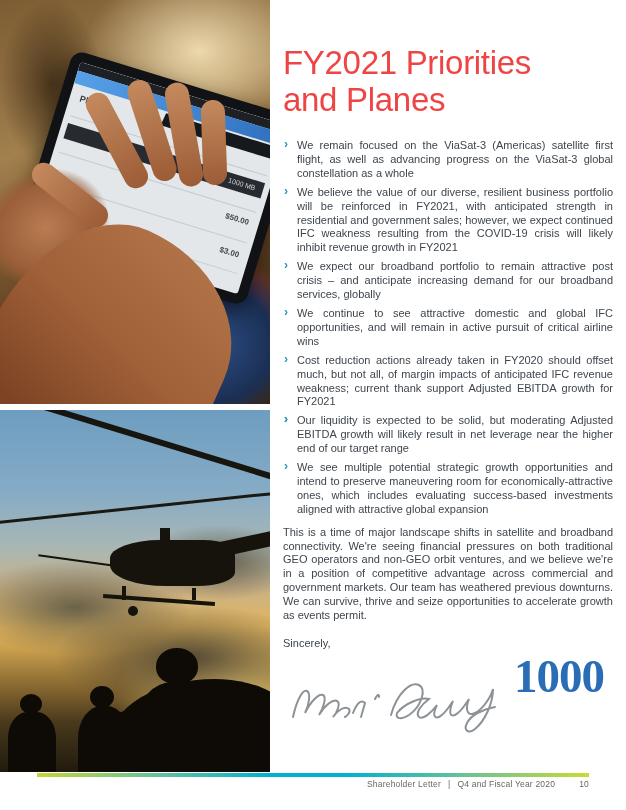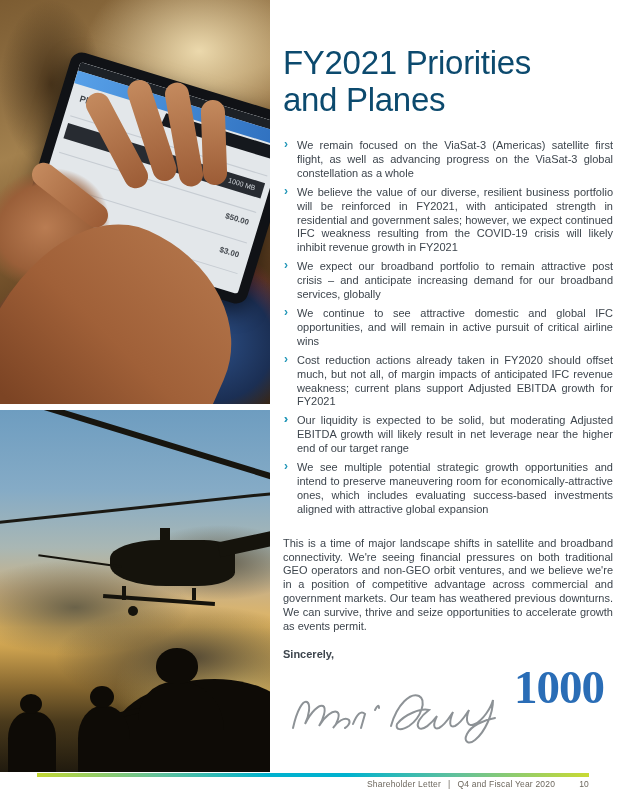--- a/index.html
+++ b/index.html
@@ -70,27 +70,27 @@
   .s1{left:8px;bottom:-6px;width:48px;height:66px;border-radius:40% 40% 0 0;}
   .h1{position:absolute;left:20px;bottom:58px;width:22px;height:20px;border-radius:50%;background:#0e0b06;}
   .s2{left:78px;bottom:-6px;width:52px;height:72px;border-radius:45% 45% 0 0;}
   .h2{position:absolute;left:90px;bottom:64px;width:24px;height:22px;border-radius:50%;background:#0e0b06;}
   .s3{left:138px;bottom:-6px;width:86px;height:96px;border-radius:40% 50% 0 0;}
   .h3{position:absolute;left:156px;bottom:88px;width:42px;height:36px;border-radius:50% 50% 45% 45%;background:#0e0b06;}
   .gun{position:absolute;left:118px;bottom:62px;width:72px;height:5px;background:#0e0b06;transform:rotate(-12deg);}
 
   
   .content{position:absolute;left:283px;top:44px;width:330px;color:#3d454d;}
-  h1{margin:0;font-size:33px;line-height:37px;font-weight:300;color:#0c4a6e;letter-spacing:-0.3px;}
+  h1{margin:0;font-size:33px;line-height:37px;font-weight:300;color:#ef4444;letter-spacing:-0.3px;}
   .bullets{list-style:none;margin:21px 0 0;padding:0;}
   .bullets li{position:relative;padding-left:14px;font-size:11px;line-height:13.9px;text-align:justify;margin-bottom:5px;}
   .bullets .marker{position:absolute;left:1px;top:-1px;color:#2397b8;font-weight:bold;font-size:12px;}
-  .para{font-size:11px;line-height:13.9px;text-align:justify;margin:20px 0 0;}
+  .para{font-size:11px;line-height:13.9px;text-align:justify;margin:9px 0 0;}
   .closing{margin-top:14px;}
-  .salutation{font-size:11px;font-weight:bold;color:#3d454d;}
+  .salutation{font-size:11px;font-weight:normal;color:#3d454d;}
   .sig-area{position:relative;height:84px;margin-top:4px;}
   .signature{position:absolute;left:4px;top:6px;}
   .fortune{position:absolute;right:2px;top:4px;width:104px;text-align:center;}
   .fword{font-family:"Liberation Serif",serif;font-weight:bold;font-size:17px;color:#15202b;letter-spacing:.5px;line-height:17px;}
   .reg{font-size:8px;vertical-align:super;}
   .fnum{font-family:"Liberation Serif",serif;font-weight:bold;font-size:47px;line-height:38px;color:#2a6db6;letter-spacing:-1px;}
 
   
   .footer-bar{position:absolute;left:37px;top:773px;width:552px;height:4px;
     background:linear-gradient(90deg,#c3d733 0%,#62c19b 22%,#00b2cf 42%,#00b2cf 56%,#62c19b 76%,#c9da33 100%);}
@@ -160,21 +160,21 @@
 
   <div class="content">
     <h1><span>FY2021 Priorities</span><br>
         <span>and Planes</span></h1>
 
     <ul class="bullets">
       <li><span class="marker">›</span><span>We remain focused on the ViaSat-3 (Americas) satellite first flight, as well as advancing progress on the ViaSat-3 global constellation as a whole</span></li>
       <li><span class="marker">›</span><span>We believe the value of our diverse, resilient business portfolio will be reinforced in FY2021, with anticipated strength in residential and government sales; however, we expect continued IFC weakness resulting from the COVID-19 crisis will likely inhibit revenue growth in FY2021</span></li>
       <li><span class="marker">›</span><span>We expect our broadband portfolio to remain attractive post crisis – and anticipate increasing demand for our broadband services, globally</span></li>
       <li><span class="marker">›</span><span>We continue to see attractive domestic and global IFC opportunities, and will remain in active pursuit of critical airline wins</span></li>
-      <li><span class="marker">›</span><span>Cost reduction actions already taken in FY2020 should offset much, but not all, of margin impacts of anticipated IFC revenue weakness; current plans support Adjusted EBITDA growth for FY2021</span></li>
+      <li><span class="marker">›</span><span>Cost reduction actions already taken in FY2020 should offset much, but not all, of margin impacts of anticipated IFC revenue weakness; current thank support Adjusted EBITDA growth for FY2021</span></li>
       <li><span class="marker">›</span></li>
       <li><span class="marker">›</span><span>Our liquidity is expected to be solid, but moderating Adjusted EBITDA growth will likely result in net leverage near the higher end of our target range</span></li>
       <li><span class="marker">›</span><span>We see multiple potential strategic growth opportunities and intend to preserve maneuvering room for economically-attractive ones, which includes evaluating success-based investments aligned with attractive global expansion</span></li>
     </ul>
 
     <p class="para">This is a time of major landscape shifts in satellite and broadband connectivity. We're seeing financial pressures on both traditional GEO operators and non-GEO orbit ventures, and we believe we're in a position of competitive advantage across commercial and government markets. Our team has weathered previous downturns. We can survive, thrive and seize opportunities to accelerate growth as events permit.</p>
 
     <div class="closing">
       <div class="salutation">Sincerely,</div>
       <div class="sig-area">

